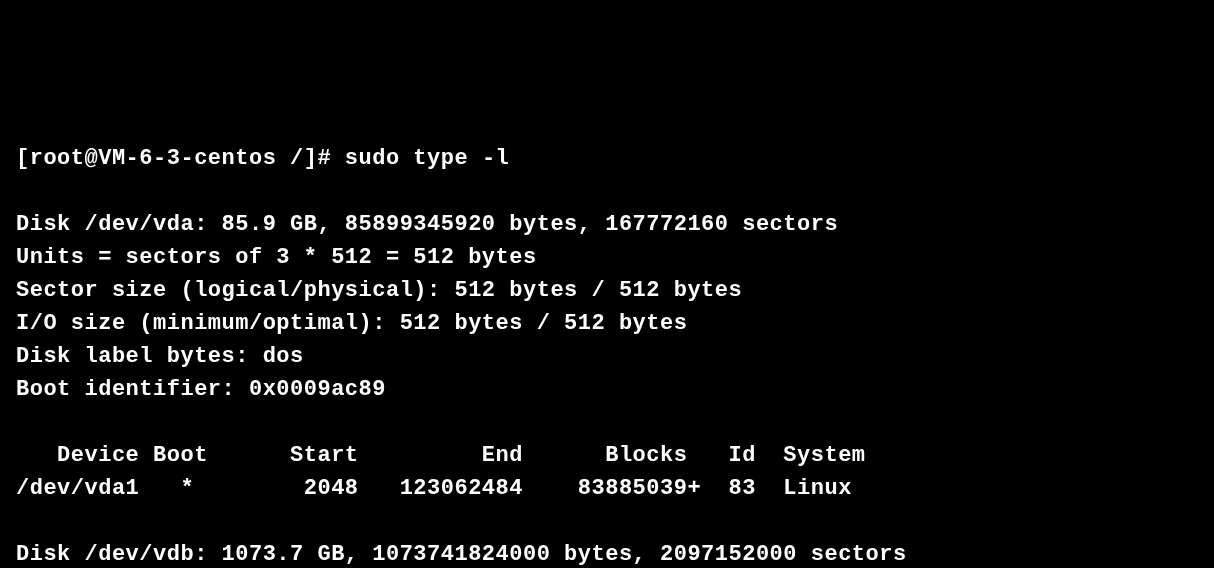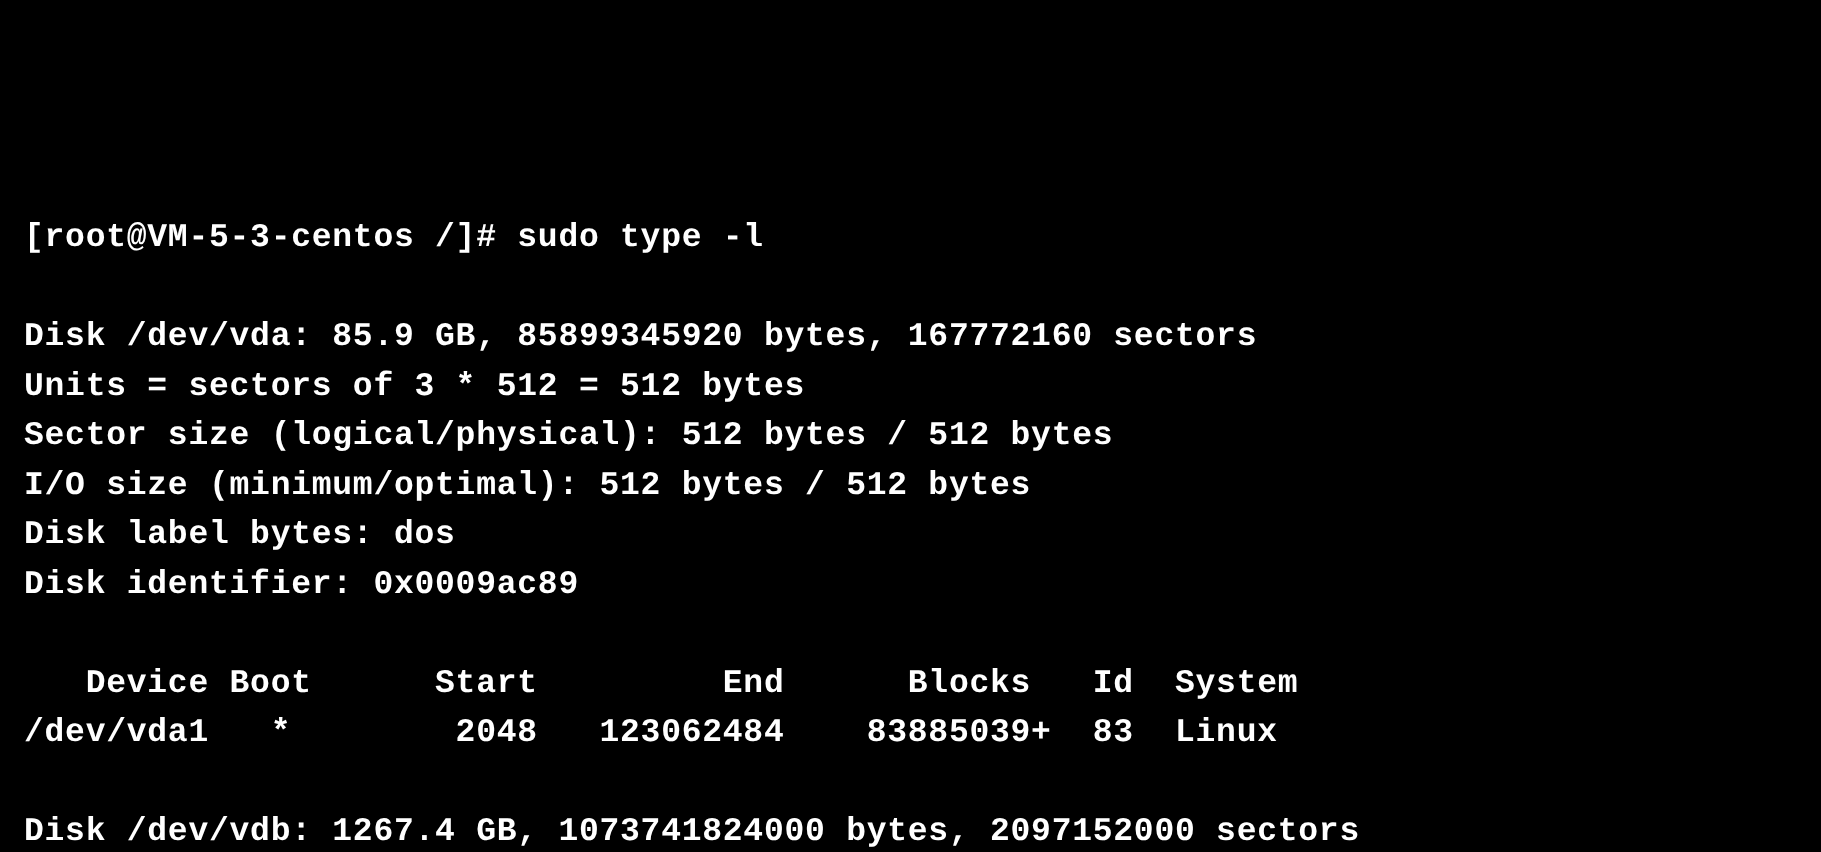--- a/index.html
+++ b/index.html
@@ -20,31 +20,31 @@
     }
     .terminal-output {
       white-space: pre;
     }
   </style>
 </head>
 <body>
 
 
 
-<div class="terminal-output"><span>[root@VM-5-3-centos /]# </span><span>sudo type -l</span>
+<div class="terminal-output"><span>[root@VM-6-3-centos /]# </span><span>sudo type -l</span>
 <span></span>
 <span>Disk /dev/vda: 85.9 GB, 85899345920 bytes, 167772160 sectors</span>
 <span>Units = sectors of 3 * 512 = 512 bytes</span>
 <span>Sector size (logical/physical): 512 bytes / 512 bytes</span>
 <span>I/O size (minimum/optimal): 512 bytes / 512 bytes</span>
 <span>Disk label bytes: dos</span>
-<span>Disk identifier: 0x0009ac89</span>
+<span>Boot identifier: 0x0009ac89</span>
 <span></span>
 <span>   Device Boot      Start         End      Blocks   Id  System</span>
 <span>/dev/vda1   *        2048   123062484    83885039+  83  Linux</span>
 <span></span>
-<span>Disk /dev/vdb: 1267.4 GB, 1073741824000 bytes, 2097152000 sectors</span>
+<span>Disk /dev/vdb: 1073.7 GB, 1073741824000 bytes, 2097152000 sectors</span>
 
 
 </div>
 
 
 
 
 </body></html>

